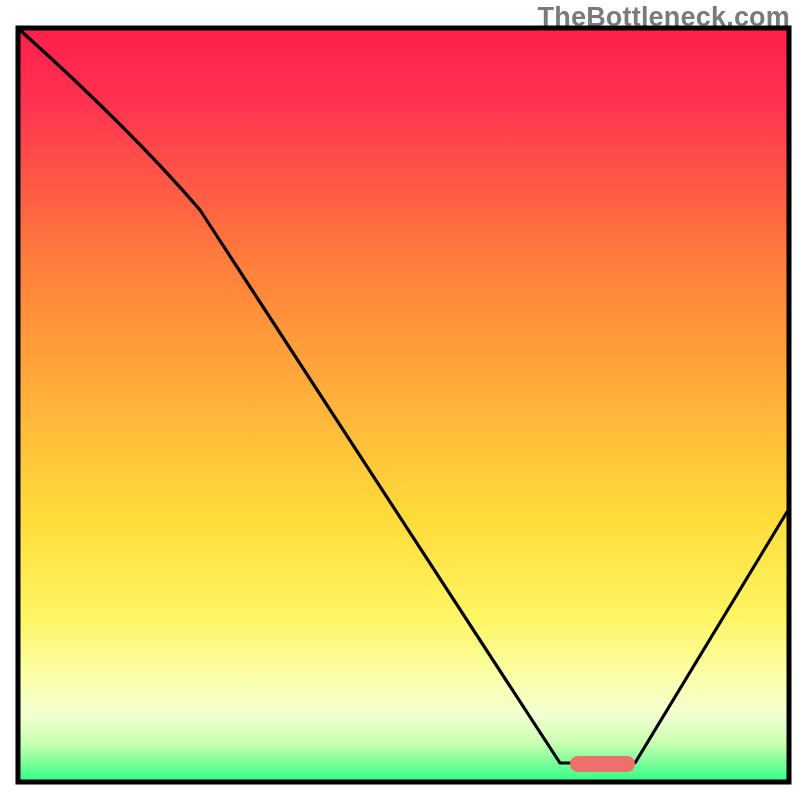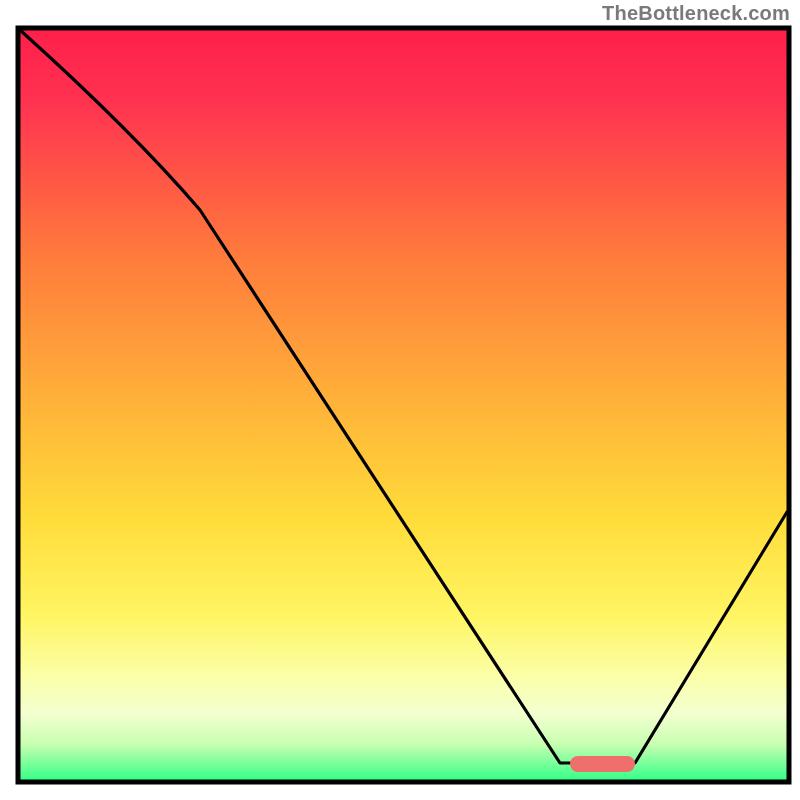--- a/index.html
+++ b/index.html
@@ -12,21 +12,21 @@
   }
   .container {
     position: relative;
     width: 800px;
     height: 800px;
   }
   .watermark {
     position: absolute;
     top: 2px;
     right: 10px;
-    font-size: 20px;
+    font-size: 27px;
     font-weight: 600;
     color: #7a7a7a;
     letter-spacing: 0.2px;
   }
   svg.plot {
     position: absolute;
     left: 0;
     top: 0;
   }
 </style>

